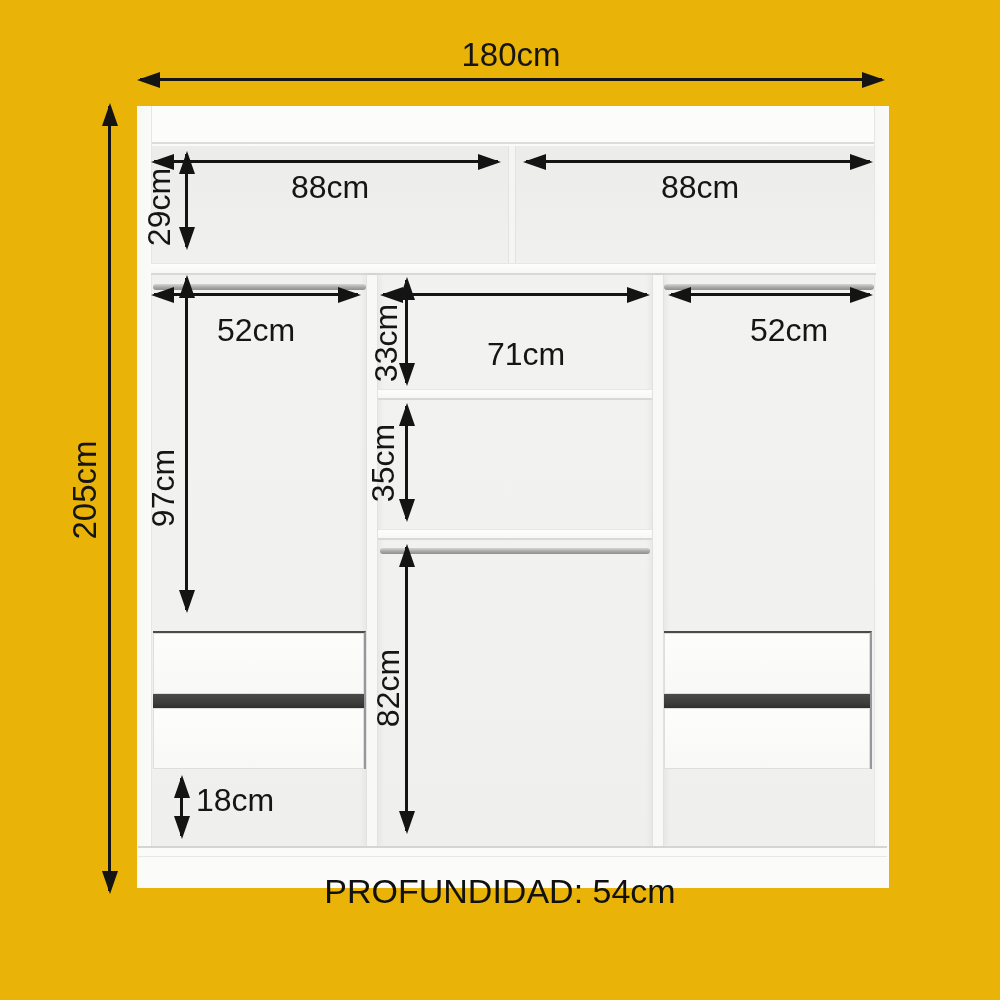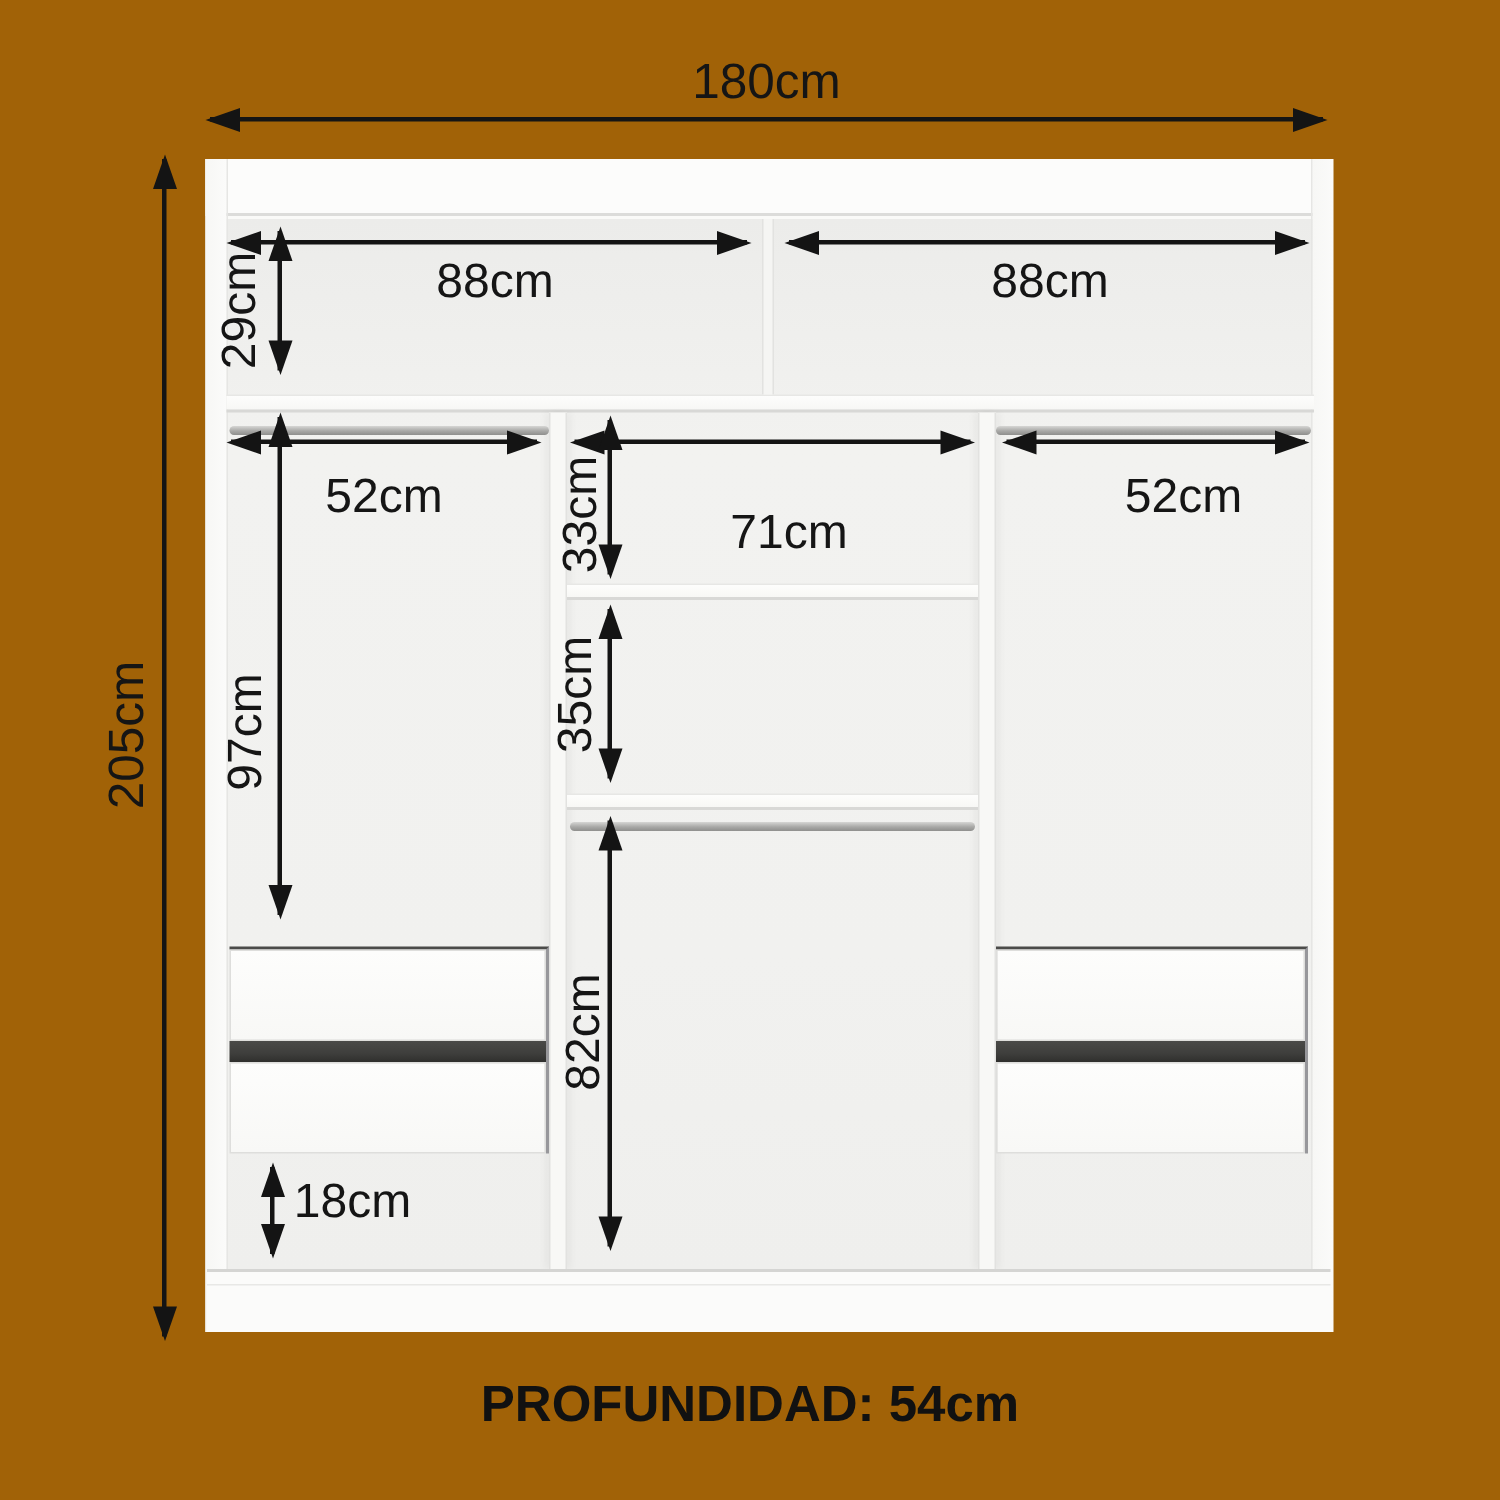--- a/index.html
+++ b/index.html
@@ -4,21 +4,21 @@
 <style>
   :root{
     --line:#141414;
     --cabinet:#fafaf8;
     --interior:#f0f0ee;
     --drawer-gap:#3e3e3c;
     --rod:#a8a8a6;
   }
   html,body{margin:0;padding:0;background:#ffffff;}
   #canvas{
-    position:relative;width:1000px;height:1000px;background:#a16207;overflow:hidden;
+    position:relative;width:1000px;height:1000px;background:#eab308;overflow:hidden;
     font-family:"Liberation Sans", sans-serif;color:#151515;
   }
   .abs{position:absolute;}
   
   .cabinet{left:137px;top:106px;width:751px;height:782px;background:var(--cabinet);
     border:1px solid #e3e3e1;box-sizing:border-box;}
   .top-panel{left:137px;top:106px;width:751px;height:38px;background:#fcfcfb;
     border-bottom:2px solid #dcdcda;box-sizing:border-box;}
   .interior{left:151px;top:146px;width:725px;height:700px;
     background:linear-gradient(180deg,#ececea 0%,#f2f2f0 22%,#f1f1ef 70%,#efefed 100%);}
@@ -65,22 +65,22 @@
   .arr-v .ln{position:absolute;left:6px;top:3px;bottom:3px;width:3px;background:var(--line);}
   .arr-v::before{content:"";position:absolute;top:0;left:0;width:0;height:0;
     border-left:8px solid transparent;border-right:8px solid transparent;border-bottom:23px solid var(--line);}
   .arr-v::after{content:"";position:absolute;bottom:0;left:0;width:0;height:0;
     border-left:8px solid transparent;border-right:8px solid transparent;border-top:23px solid var(--line);}
   
   .dim{position:absolute;font-size:32px;line-height:1;white-space:nowrap;
     transform:translate(-50%,-50%);color:#151515;}
   .dim.rot{transform:translate(-50%,-50%) rotate(-90deg);}
   .dim.big{font-size:33px;}
-  .depth-note{position:absolute;left:500px;top:937px;transform:translate(-50%,-50%);
-    font-size:34px;white-space:nowrap;color:#111;font-weight:bold;}
+  .depth-note{position:absolute;left:500px;top:891px;transform:translate(-50%,-50%);
+    font-size:34px;white-space:nowrap;color:#111;}
 </style>
 </head>
 <body>
 
 <div id="canvas">
 
   <div class="abs cabinet"></div>
   <div class="abs interior"></div>
   <div class="abs top-panel"></div>
   <div class="abs side-panel left"></div>

